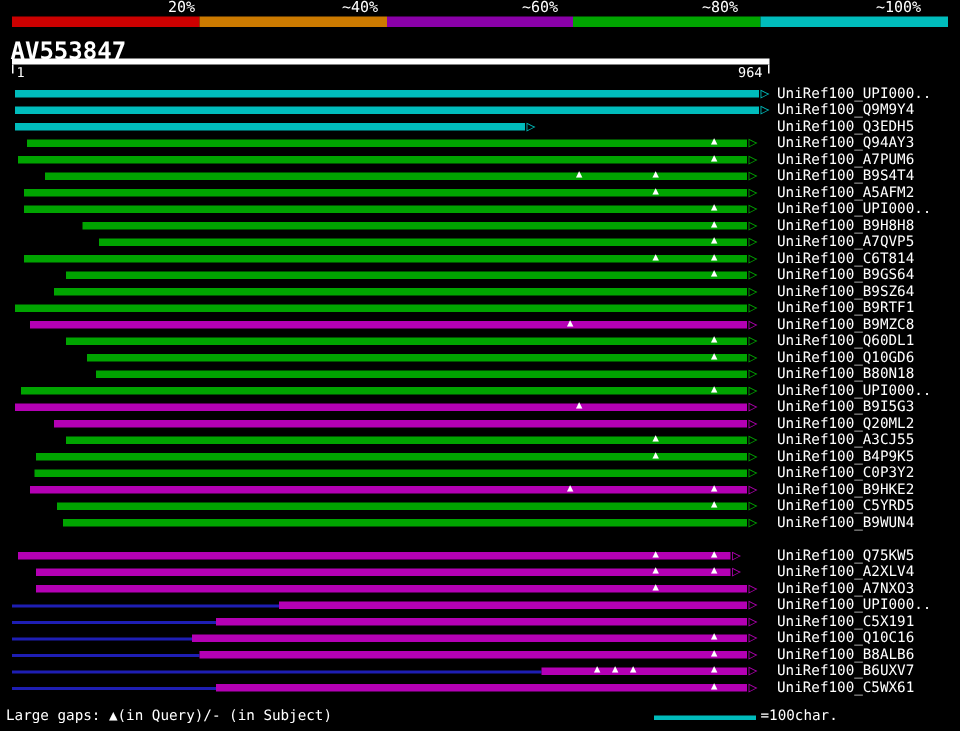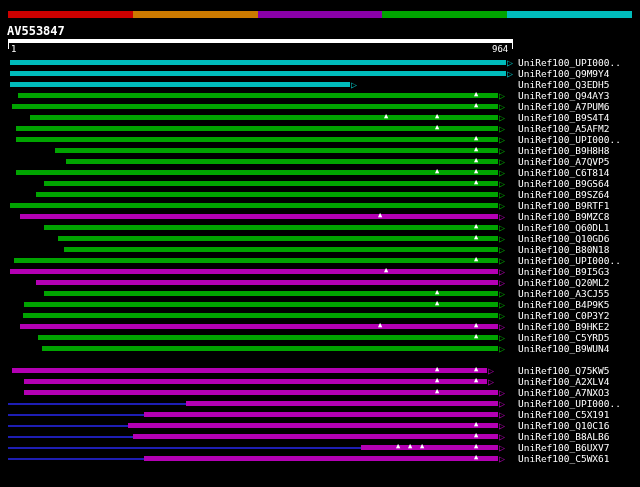--- a/index.html
+++ b/index.html
@@ -4,21 +4,21 @@
 <style>
   html,body{margin:0;padding:0;background:#000;}
   #screen{position:relative;width:640px;height:487px;background:#000;overflow:hidden;
           font-family:"DejaVu Sans Mono",monospace;color:#fff;}
   
   #key-labels{position:absolute;top:0;left:0;width:640px;height:11px;}
   .key-label{position:absolute;top:0;font-size:10px;line-height:11px;color:#fff;}
   #key-bar{position:absolute;top:11px;left:8px;width:624px;height:7px;display:flex;}
   .key-seg{flex:1;height:7px;}
   
-  #query-name{position:absolute;top:24px;left:7px;font-size:12px;font-weight:bold;}
+  #query-name{position:absolute;top:24px;left:7px;font-size:16px;font-weight:bold;}
   #query-bar{position:absolute;top:39px;left:8px;width:505px;height:4px;background:#fff;}
   .tick{position:absolute;top:43px;width:1px;height:6px;background:#fff;}
   #ruler-start{position:absolute;top:44px;left:11px;font-size:9px;}
   #ruler-end{position:absolute;top:44px;left:492px;font-size:9px;}
   
   #rows{position:absolute;top:57px;left:8px;width:632px;height:407px;}
   .row{position:absolute;left:0;width:632px;height:11px;}
   .bar{position:absolute;top:3px;height:5px;}
   .bar.thin{top:4px;height:2px;}
   .jline{position:absolute;top:5px;height:2px;}
@@ -28,20 +28,27 @@
   
   #footer{position:absolute;top:470px;left:0;width:640px;height:17px;}
   #gaps-label{position:absolute;left:4px;top:2px;font-size:9.5px;}
   #scale-line{position:absolute;left:436px;top:7px;width:68px;height:3px;}
   #scale-label{position:absolute;left:507px;top:2px;font-size:9.5px;}
 </style>
 </head>
 <body>
 
 <div id="screen">
+  <div id="key-labels">
+      <span class="key-label" style="left: 112px;">20%</span>
+      <span class="key-label" style="left: 228px;">~40%</span>
+      <span class="key-label" style="left: 348px;">~60%</span>
+      <span class="key-label" style="left: 468px;">~80%</span>
+      <span class="key-label" style="left: 584px;">~100%</span>
+    </div>
   <div id="key-bar">
       <div class="key-seg" style="background: rgb(204, 0, 0);"></div>
       <div class="key-seg" style="background: rgb(204, 122, 0);"></div>
       <div class="key-seg" style="background: rgb(138, 0, 168);"></div>
       <div class="key-seg" style="background: rgb(0, 164, 0);"></div>
       <div class="key-seg" style="background: rgb(0, 188, 188);"></div>
     </div>
 
   <div id="query-name">AV553847</div>
   <div id="query-bar"></div>
@@ -265,13 +272,18 @@
       </div>
       <div class="row" style="top: 396px;">
         <div class="jline" style="left: 0px; width: 136px; background: rgb(30, 30, 180);"></div>
         <div class="bar" style="left: 136px; width: 354px; background: rgb(180, 0, 180);"></div>
         <span class="arrow" style="left: 491px; color: rgb(180, 0, 180);">▷</span>
         <span class="gap-tri" style="left: 466px;">▲</span>
         <span class="row-label">UniRef100_C5WX61</span>
       </div>
     </div>
 
+  <div id="footer">
+    <span id="gaps-label">Large gaps: ▲(in Query)/- (in Subject)</span>
+    <span id="scale-line" style="background: rgb(0, 188, 188);"></span>
+    <span id="scale-label">=100char.</span>
+  </div>
 </div>
 
 </body></html>

